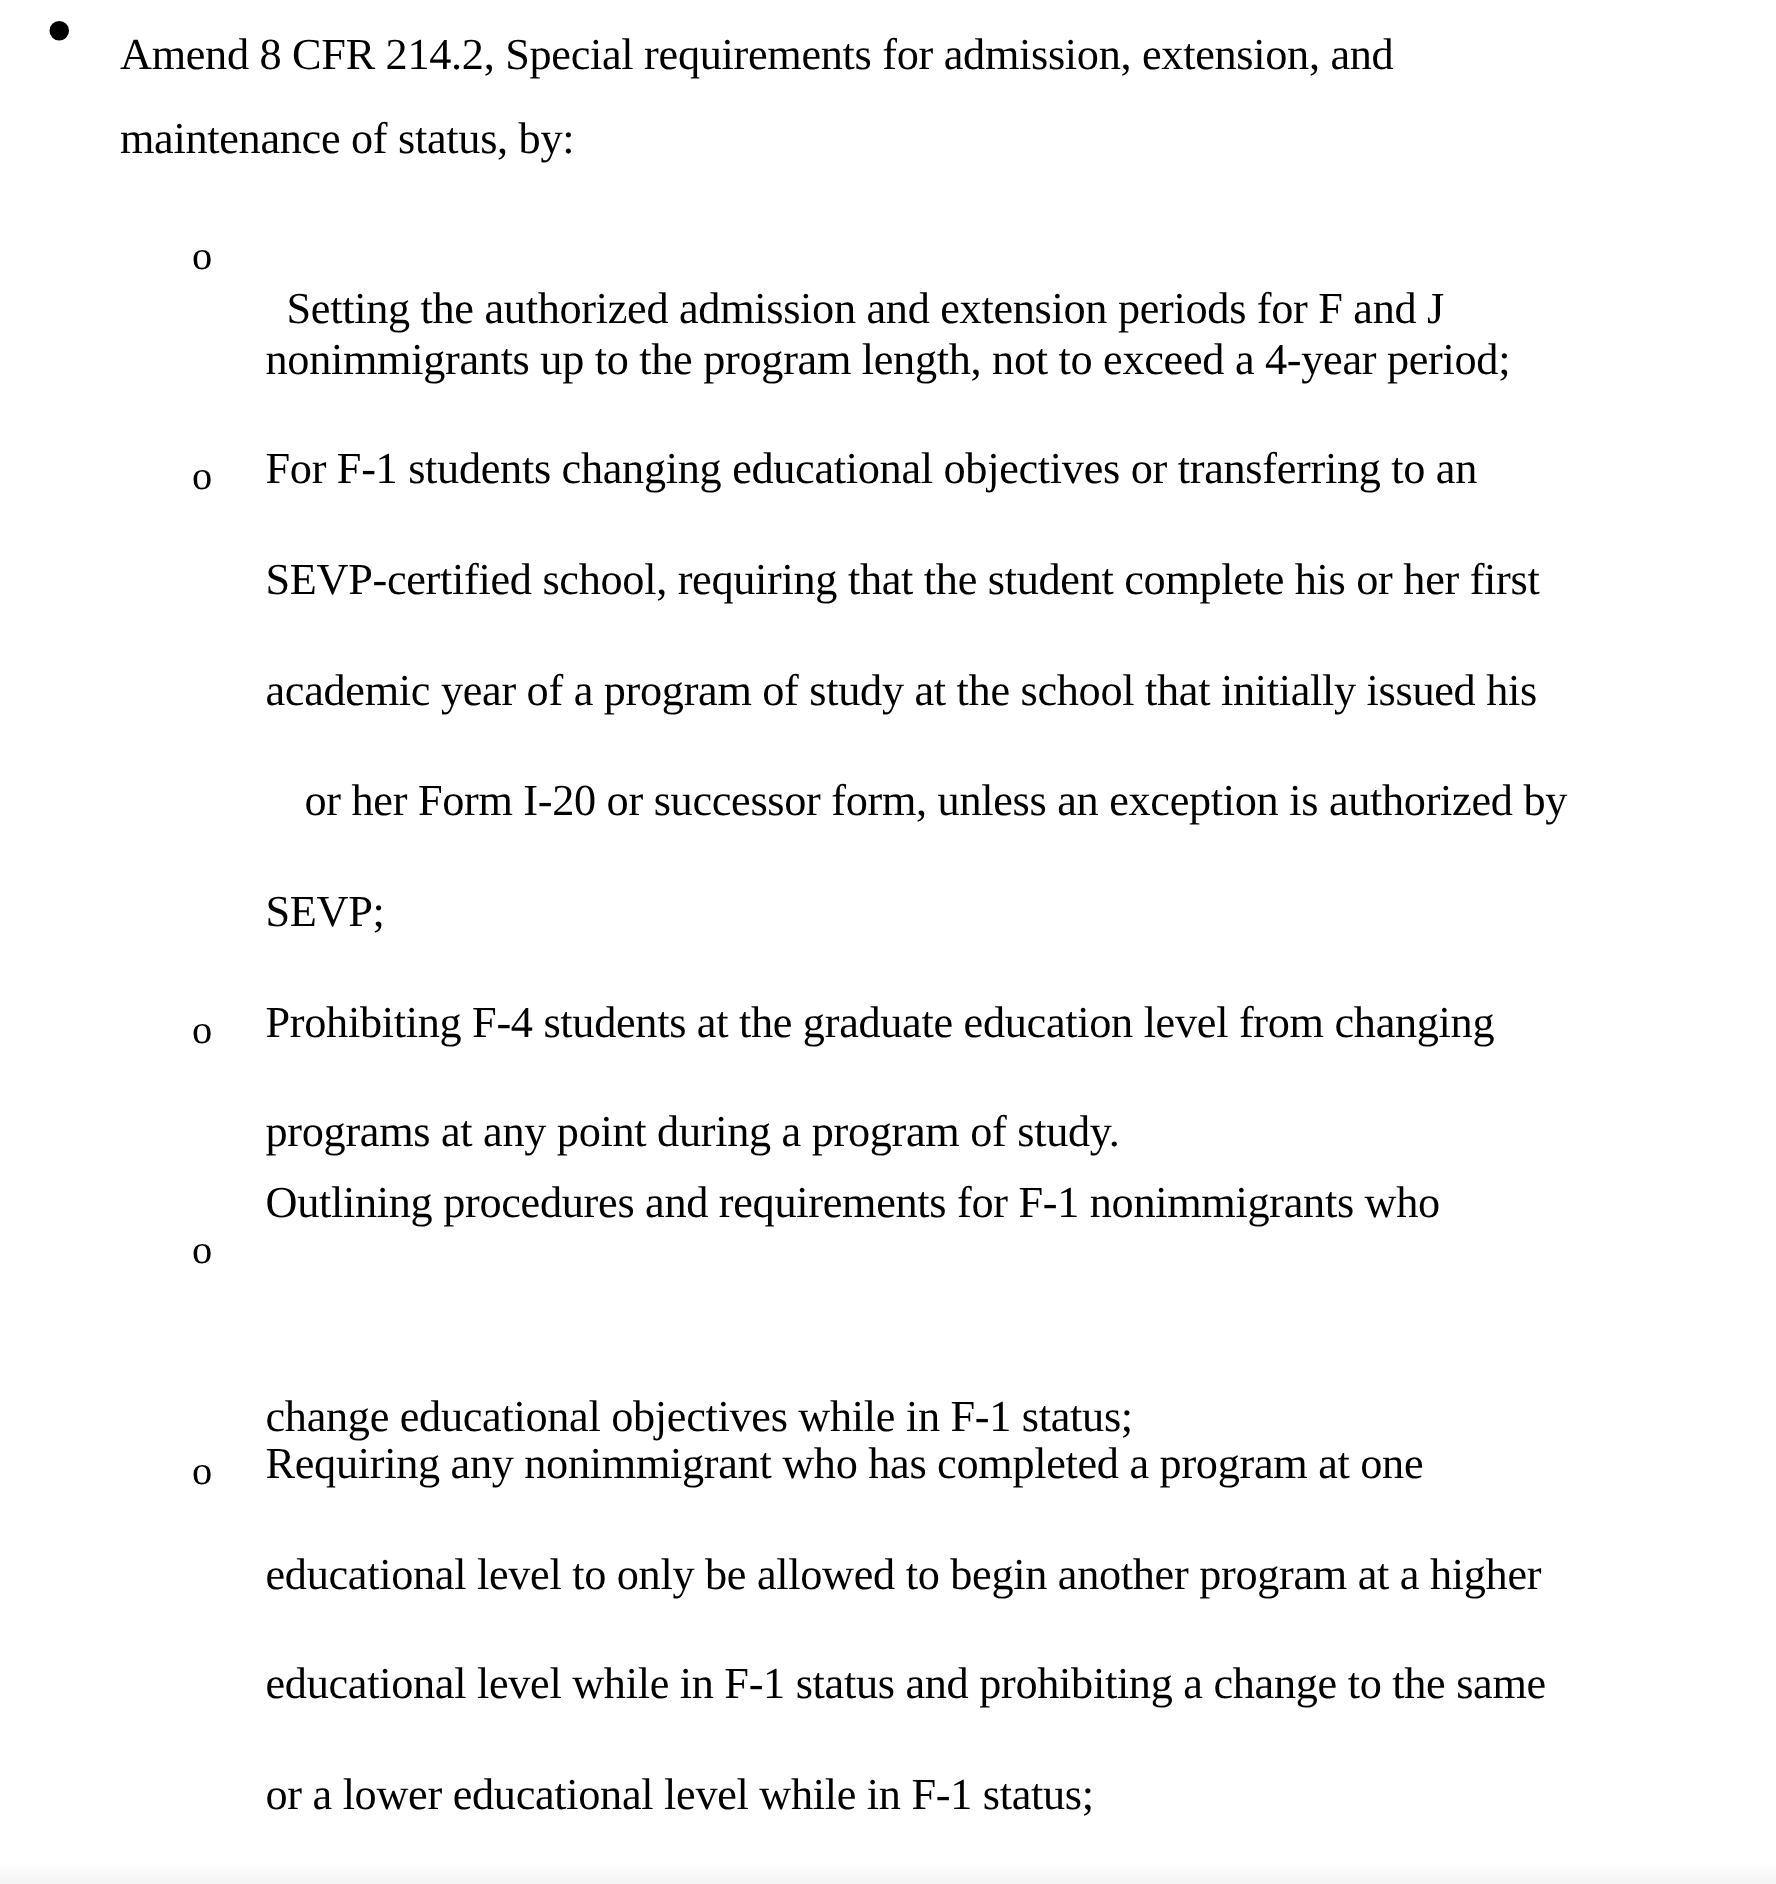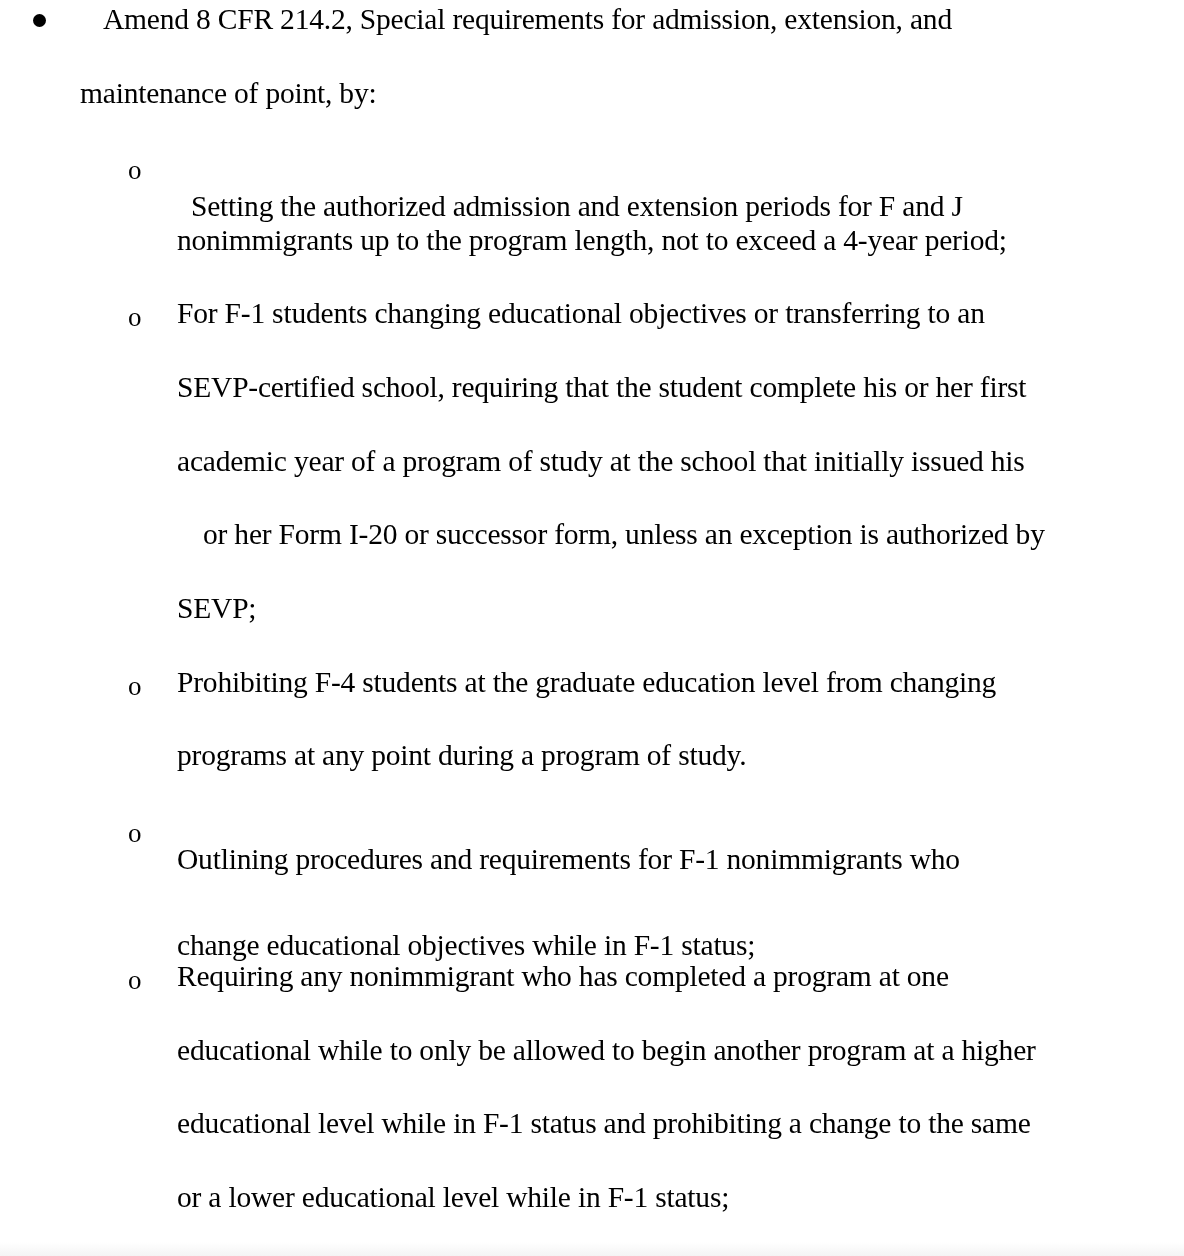--- a/index.html
+++ b/index.html
@@ -13,22 +13,22 @@
   .bullet-dot { position: absolute; left: 33px; top: 14px; width: 13px; height: 13px; border-radius: 50%; background: #000; }
   .sub-marker { position: absolute; left: 128px; font-size: 27px; line-height: 1; }
   .bottom-fade { position: absolute; left: 0; bottom: 0; width: 1184px; height: 14px; background: linear-gradient(#ffffff, #f4f4f4); }
 </style>
 </head>
 <body>
 
 <div class="page">
   <div>
     <span class="bullet-dot"></span>
-    <div class="line" style="left:80px; top:5px;margin-left:23px;">Amend 8 CFR 214.2, Special requirements for admission, extension, and</div>
-    <div class="line" style="left:80px; top:79px;">maintenance of point, by:</div>
+    <div class="line" style="left:80px; top:23px;">Amend 8 CFR 214.2, Special requirements for admission, extension, and</div>
+    <div class="line" style="left:80px; top:79px;">maintenance of status, by:</div>
   </div>
 
   <div>
     <span class="sub-marker" style="top:157px;">o</span>
     <div class="line" style="left:191px; top:152px;margin-top:40px;">Setting the authorized admission and extension periods for F and J</div>
     <div class="line" style="left:177px; top:226px;">nonimmigrants up to the program length, not to exceed a 4-year period;</div>
   </div>
 
   <div>
     <span class="sub-marker" style="top:304px;">o</span>
@@ -40,26 +40,26 @@
   </div>
 
   <div>
     <span class="sub-marker" style="top:673px;">o</span>
     <div class="line" style="left:177px; top:668px;">Prohibiting F-4 students at the graduate education level from changing</div>
     <div class="line" style="left:177px; top:741px;">programs at any point during a program of study.</div>
   </div>
 
   <div>
     <span class="sub-marker" style="top:820px;">o</span>
-    <div class="line" style="left:177px; top:845px;">Outlining procedures and requirements for F-1 nonimmigrants who</div>
+    <div class="line" style="left:177px; top:788px;">Outlining procedures and requirements for F-1 nonimmigrants who</div>
     <div class="line" style="left:177px; top:889px;margin-top:42px;">change educational objectives while in F-1 status;</div>
   </div>
 
   <div>
     <span class="sub-marker" style="top:967px;">o</span>
     <div class="line" style="left:177px; top:962px;text-align:right;">Requiring any nonimmigrant who has completed a program at one</div>
-    <div class="line" style="left:177px; top:1036px;">educational while to only be allowed to begin another program at a higher</div>
+    <div class="line" style="left:177px; top:1036px;">educational level to only be allowed to begin another program at a higher</div>
     <div class="line" style="left:177px; top:1109px;">educational level while in F-1 status and prohibiting a change to the same</div>
     <div class="line" style="left:177px; top:1183px;">or a lower educational level while in F-1 status;</div>
   </div>
 
   <div class="bottom-fade"></div>
 </div>
 
 </body></html>

